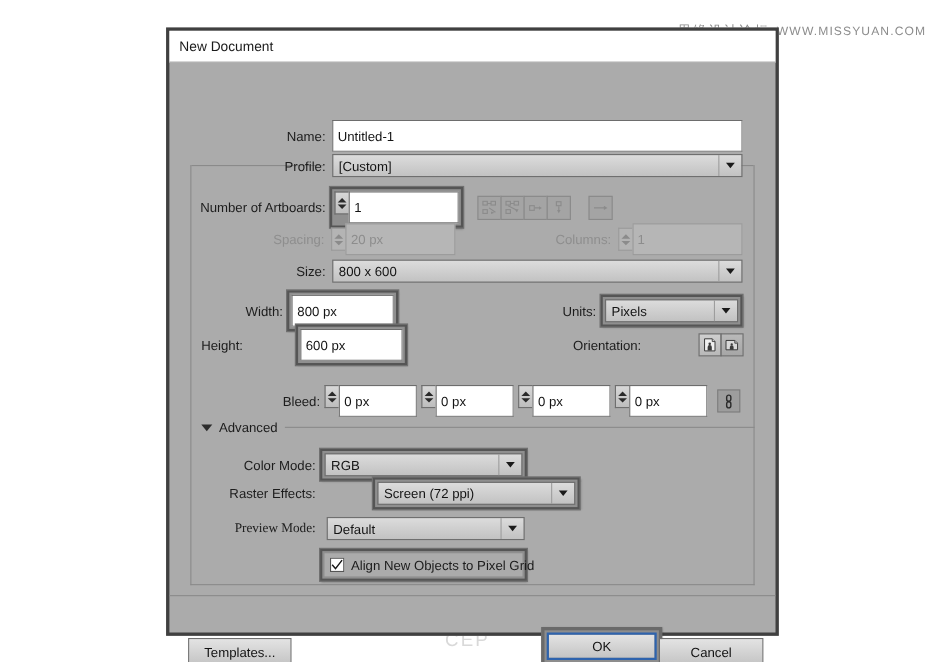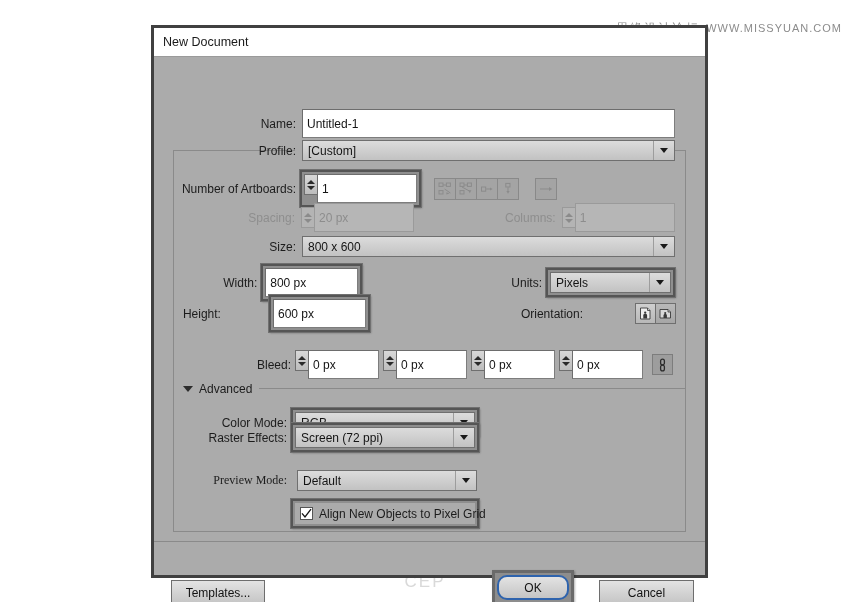--- a/index.html
+++ b/index.html
@@ -403,21 +403,21 @@
         <span class="focusbox" style="margin-left:4px;">
           <span class="dd" style="width:180px;">
             <span>RGB</span>
             <span class="arrowbox">
                 <i class="caret"></i>
               </span>
           </span>
         </span>
       </div>
 
-      <div class="row" style="left:0; top:366px; width:521px;">
+      <div class="row" style="left:0; top:377px; width:521px;gap:48px;">
         <div class="lbl" style="width:133px;">Raster Effects:</div>
         <span class="focusbox" style="margin-left:4px;">
           <span class="dd" style="width:180px;">
             <span>Screen (72 ppi)</span>
             <span class="arrowbox">
                 <i class="caret"></i>
               </span>
           </span>
         </span>
       </div>
@@ -446,21 +446,21 @@
         </span>
       </div>
 
       <div class="footer-sep" style="top:484px;"></div>
 
       <div class="btn" style="position:absolute; left:17px; top:523px; width:94px;">
         <span>Templates...</span>
       </div>
 
       <span class="defaultwrap" style="position:absolute; left:338px; top:513px;">
-        <span class="btn" style="width:72px; height:25px;border-radius:10px;">
+        <span class="btn" style="width:100px; height:25px;">
           <span>OK</span>
         </span>
       </span>
 
       <div class="btn" style="position:absolute; left:445px; top:523px; width:95px;">
         <span>Cancel</span>
       </div>
 
     </div>
   </div>

